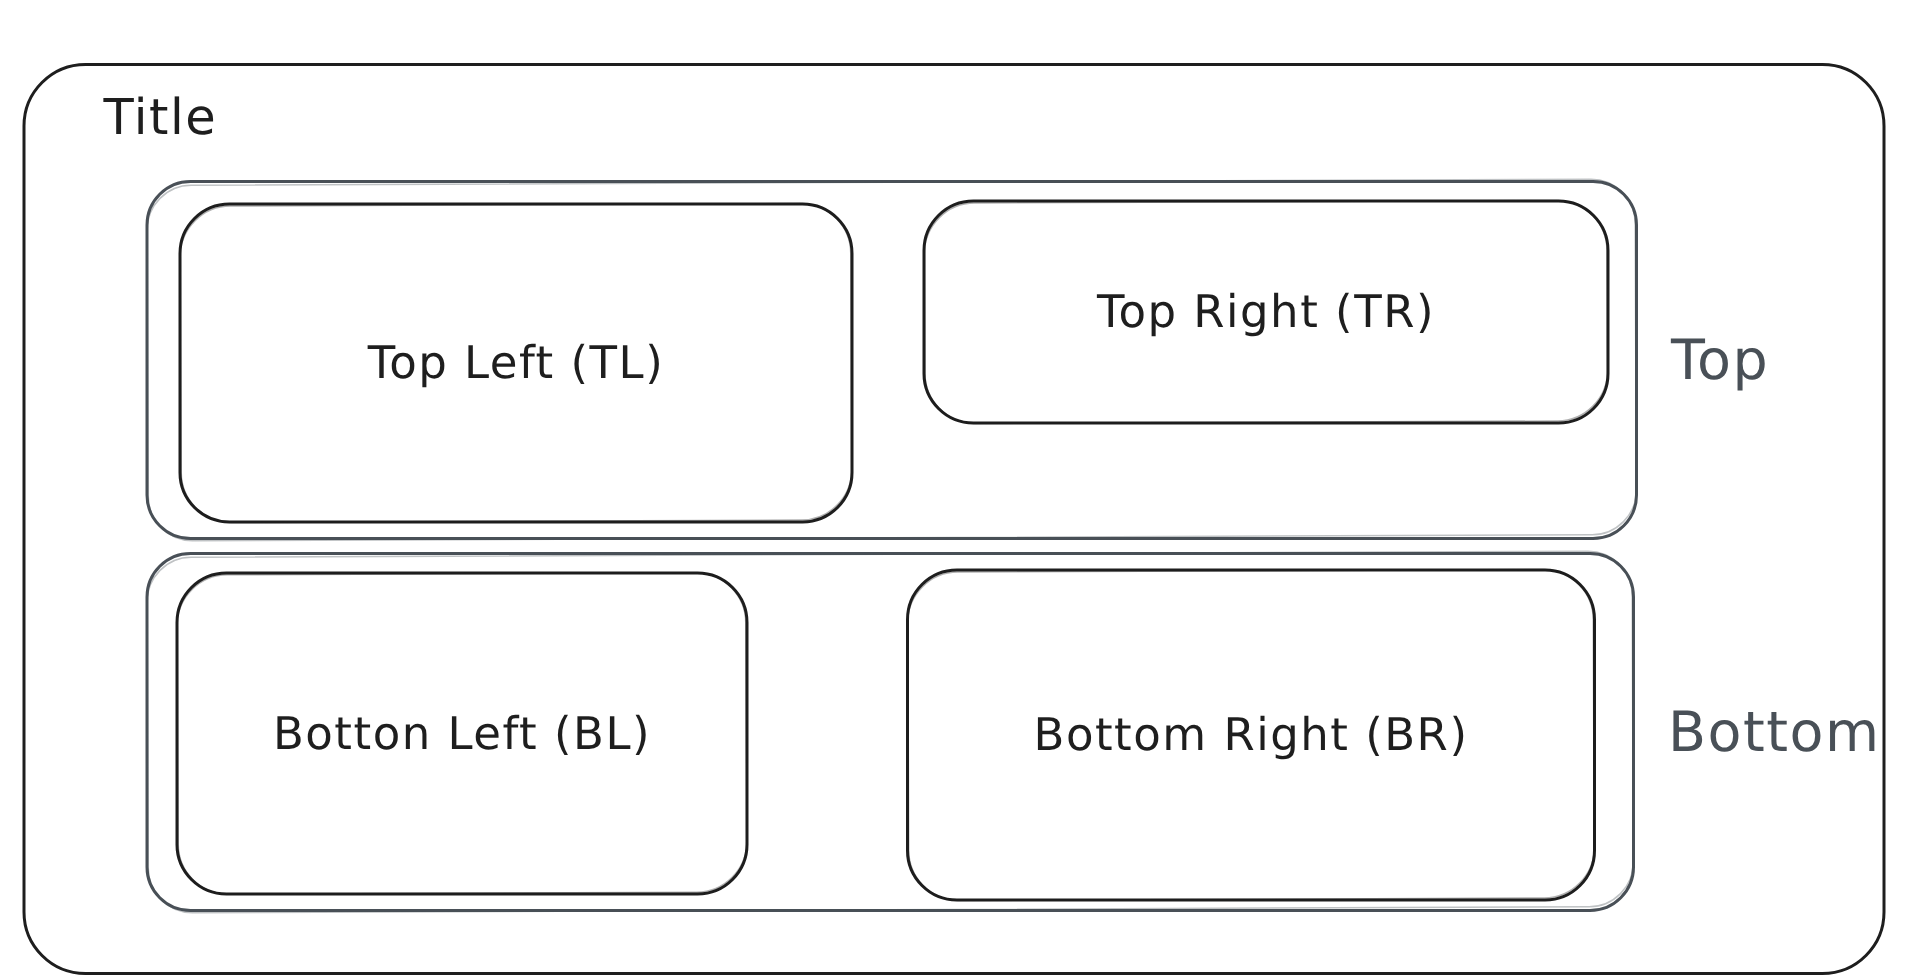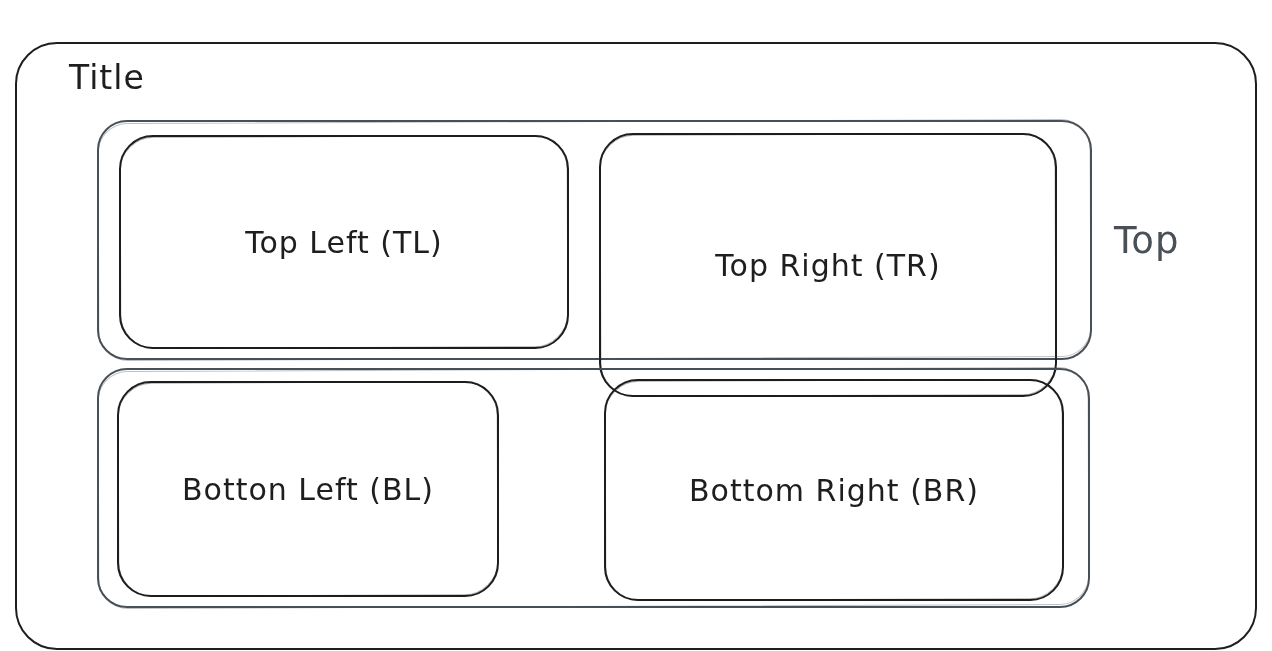--- a/index.html
+++ b/index.html
@@ -80,21 +80,21 @@
     justify-content: center;
     color: var(--stroke, #1e1e1e);
   }
   .node .node-label {
     font-size: 30px;
     letter-spacing: 1px;
     white-space: nowrap;
     color: var(--stroke, #1e1e1e);
   }
   .node-tl { left: 20px; top: 13px; width: 450px; height: 214px; }
-  .node-tr { left: 500px; top: 11px; width: 458px; height: 264px; }
+  .node-tr { left: 516px; top: 11px; width: 458px; height: 150px; }
   .node-bl { left: 18px; top: 11px; width: 382px; height: 216px; }
   .node-br { left: 505px; top: 9px;  width: 460px; height: 222px; justify-content: center; }
   
   .group-side-label {
     position: absolute;
     left: calc(100% + 24px);
     top: 50%;
     transform: translateY(-50%);
     font-size: 37px;
     color: var(--label-color, #495057);
@@ -119,15 +119,16 @@
       <span class="group-side-label">Top</span>
     </div>
 
     <div class="group group-bottom">
       <div class="node node-bl">
         <span class="node-label">Botton Left (BL)</span>
       </div>
       <div class="node node-br">
         <span class="node-label">Bottom Right (BR)</span>
       </div>
+      <span class="group-side-label">Bottom</span>
     </div>
   </div>
 </div>
 
 </body></html>

